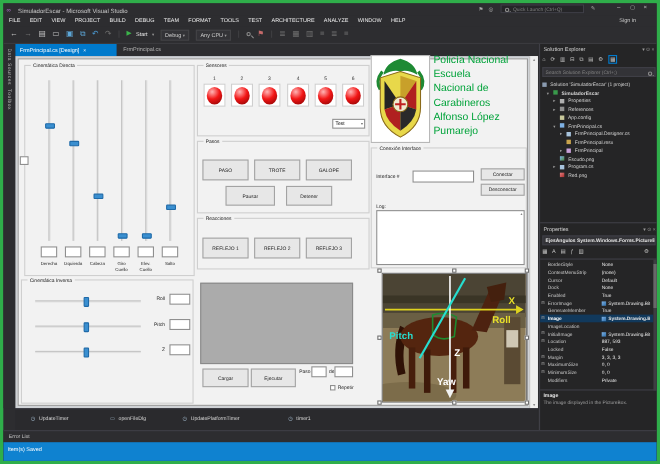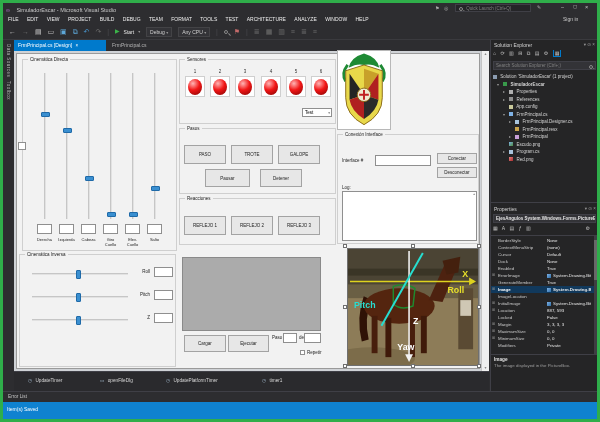--- a/index.html
+++ b/index.html
@@ -262,20 +262,26 @@
           <path d="M27,14 L46,20 L46,48 Q46,66 27,76 Q8,66 8,48 L8,20 Z" fill="#e8d84a" stroke="#8a6a1a" stroke-width="1"></path>
           <path d="M27,18 L42,23 L27,45 Z" fill="#c8a02a"></path>
           <path d="M27,45 L42,23 L42,50 Z" fill="#b02020"></path>
           <path d="M27,45 L12,23 L12,50 Z" fill="#242424"></path>
           <path d="M27,45 L12,50 Q14,62 27,70 Z" fill="#b02020"></path>
           <path d="M27,45 L42,50 Q40,62 27,70 Z" fill="#2a2a2a"></path>
           <circle cx="27" cy="45" r="7" fill="#f0ead0" stroke="#8a6a1a"></circle>
           <path d="M27,40 V50 M22,45 H32" stroke="#c02020" stroke-width="2"></path>
         </svg>
       </div>
+      <div class="abs greentext nw" style="left:377px;top:-6px;width:88px;height:84px">Policía Nacional
+Escuela
+Nacional de
+Carabineros
+Alfonso López
+Pumarejo</div>
 
       <div class="gb" style="left:320px;top:80px;width:142px;height:110px">
         <span class="gbt">Conexión Interface</span>
         <span class="lbl" style="left:4px;top:23px">Interface #</span>
         <div class="tb" style="left:37px;top:20px;width:56px;height:11px"></div>
         <div class="wbtn" style="left:99px;top:18px;width:40px;height:11px">Conectar</div>
         <div class="wbtn" style="left:99px;top:32px;width:40px;height:11px">Desconectar</div>
         <span class="lbl" style="left:4px;top:50px">Log:</span>
         <div class="tb" style="left:4px;top:56px;width:135px;height:50px">
           <span class="abs" style="right:1px;top:0;font-size:3.5px;color:#888">▴</span>

